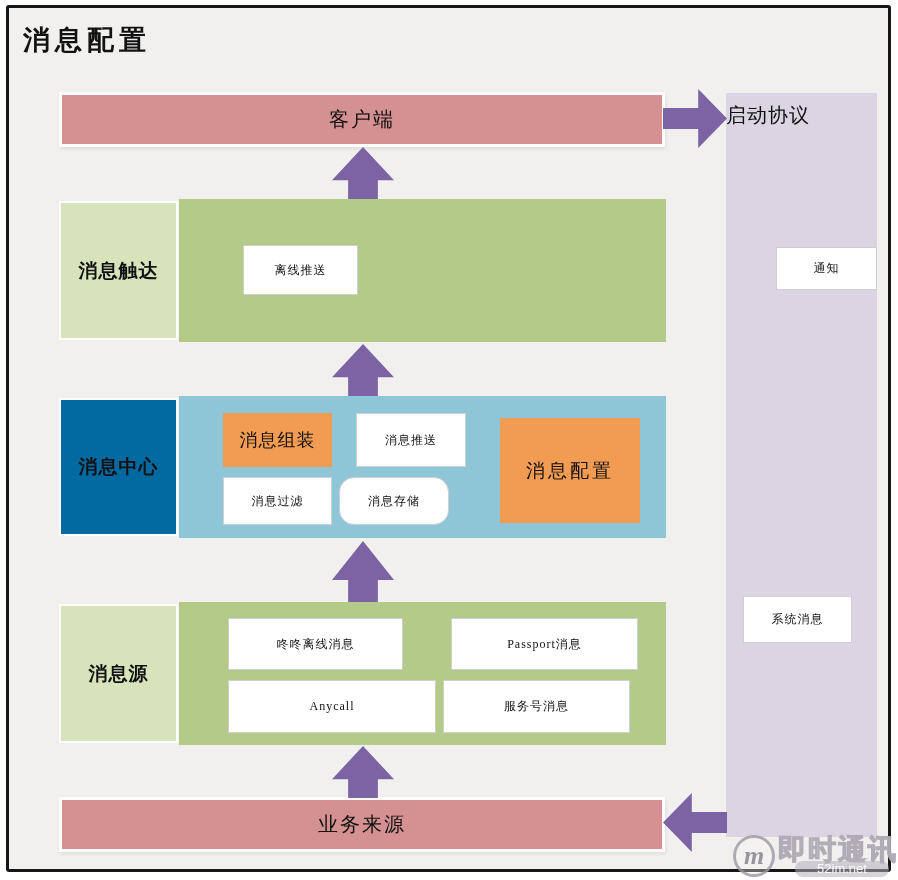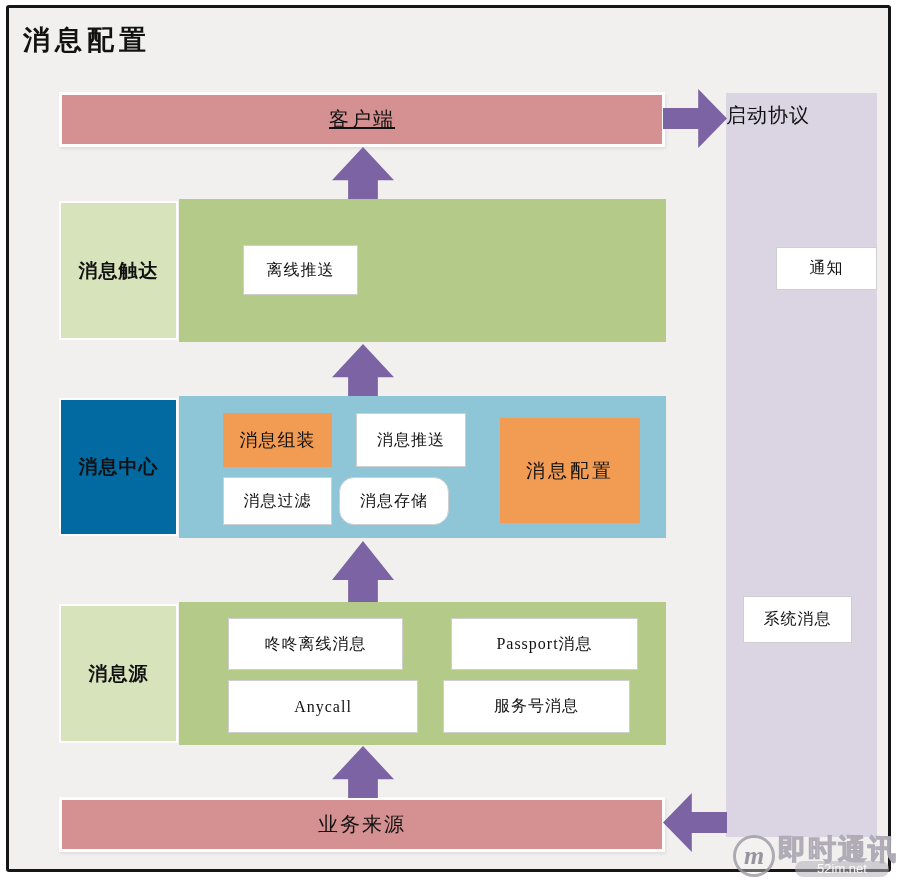--- a/index.html
+++ b/index.html
@@ -16,34 +16,34 @@
     position:absolute; left:23px; top:22px; font-size:27px; font-weight:bold;
     letter-spacing:5px; font-family:"Liberation Sans","DejaVu Sans",sans-serif;
     color:#121212;
   }
   .bar {
     position:absolute; left:59px; width:606px; height:55px;
     background:#d59191; border:3px solid #fdfdfd;
     box-sizing:border-box; display:flex; align-items:center; justify-content:center;
     font-size:20px; letter-spacing:2px; box-shadow:1px 2px 3px rgba(0,0,0,0.08);
   }
-  .bar.client { top:92px;text-decoration:underline; }
+  .bar.client { top:92px; }
   .bar.business { top:797px; }
   .panel {
     position:absolute; left:726px; top:93px; width:151px; height:744px;
     background:#dbd5e3;
   }
   .panel-title {
     position:absolute; left:0; top:9px; width:100%; 
     font-size:20px; letter-spacing:1px;
   }
   .wbox {
     position:absolute; background:#ffffff; border:1px solid #cfcfcf;
     box-sizing:border-box; display:flex; align-items:center; justify-content:center;
-    font-size:16px; letter-spacing:1px;
+    font-size:12px; letter-spacing:1px;
   }
   .obox {
     position:absolute; background:#f29b53;
     display:flex; align-items:center; justify-content:center;
     font-size:18px; letter-spacing:1px;
   }
   .label-box {
     position:absolute; left:59px; width:119px; border:2px solid #fdfdfd;
     box-sizing:border-box; display:flex; align-items:center; justify-content:center;
     font-size:19px; letter-spacing:1px;font-weight:bold;
@@ -114,21 +114,21 @@
   <div class="obox" style="left:223px; top:413px; width:109px; height:54px;">消息组装</div>
   <div class="wbox" style="left:356px; top:413px; width:110px; height:54px;">消息推送</div>
   <div class="wbox" style="left:223px; top:477px; width:109px; height:48px;">消息过滤</div>
   <div class="wbox" style="left:339px; top:477px; width:110px; height:48px;border-radius:15px;">消息存储</div>
   <div class="obox" style="left:500px; top:418px; width:140px; height:105px; letter-spacing:3px; font-size:19px;">消息配置</div>
 
   <div class="main-block green-main" style="top:602px; height:143px;"></div>
   <div class="label-box green-label" style="top:604px; height:139px;">消息源</div>
   <div class="wbox" style="left:228px; top:618px; width:175px; height:52px;">咚咚离线消息</div>
   <div class="wbox" style="left:443px; top:618px; width:187px; height:52px;margin-left:8px;">Passport消息</div>
-  <div class="wbox" style="left:228px; top:680px; width:190px; height:53px;">Anycall</div>
+  <div class="wbox" style="left:228px; top:680px; width:208px; height:53px;">Anycall</div>
   <div class="wbox" style="left:443px; top:680px; width:187px; height:53px;">服务号消息</div>
 
   <div class="bar business">
     <span>业务来源</span>
   </div>
 
   <div class="arrow arrow-up" style="left:332px; top:147px;"></div>
   <div class="arrow arrow-up" style="left:332px; top:344px;"></div>
   <div class="arrow arrow-up" style="left:332px; top:541px; height:61px;"></div>
   <div class="arrow arrow-up" style="left:332px; top:746px;"></div>

